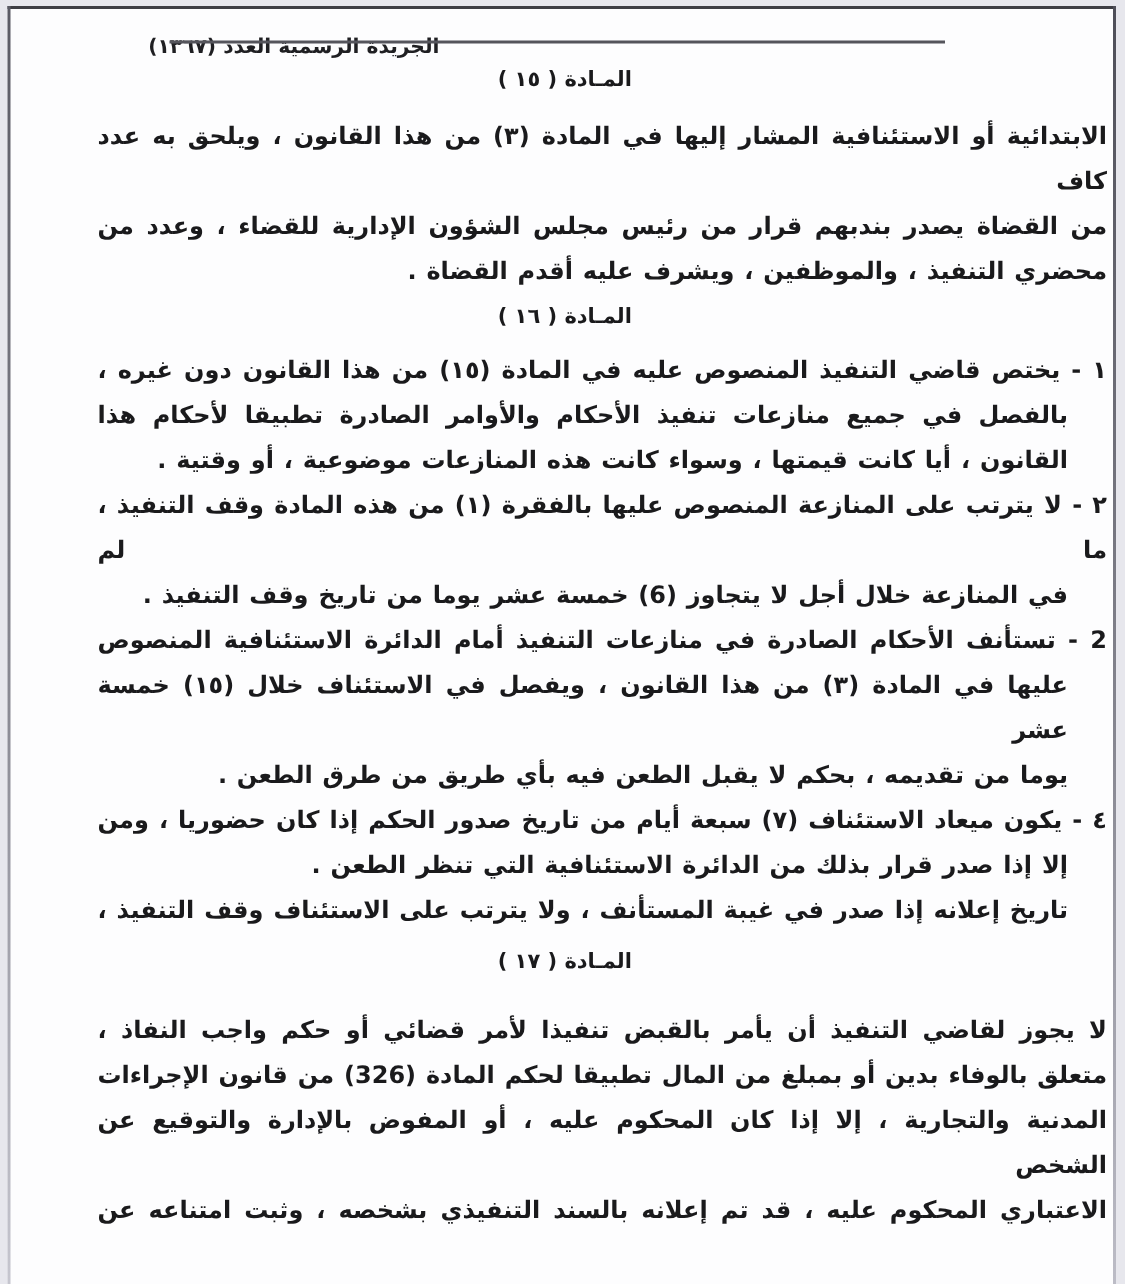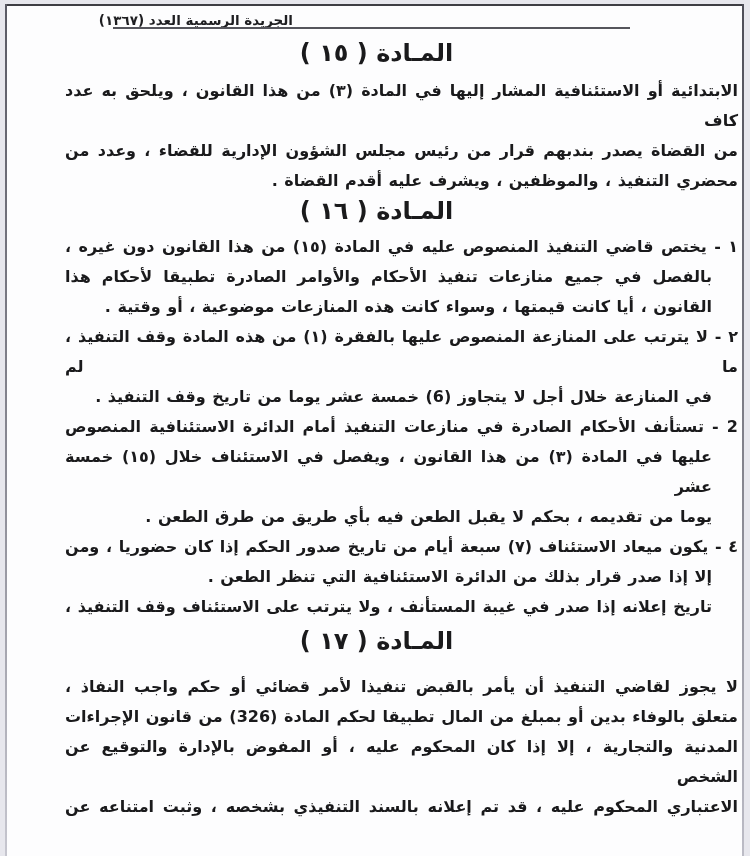--- a/index.html
+++ b/index.html
@@ -27,35 +27,35 @@
   .edge-strip-left{position:absolute;top:0;left:0;width:5px;height:856px;background:var(--edge);}
   .edge-strip-right{position:absolute;top:0;right:0;width:6px;height:856px;background:var(--edge);}
   .edge-line-top{position:absolute;top:4px;left:5px;width:737px;height:2px;background:#3e3e44;}
   .edge-line-left{position:absolute;top:4px;left:5px;width:2px;height:852px;
     background:linear-gradient(#5a5a64 0%,#8a8a94 55%,#c6c6cf 100%);}
   .edge-line-right{position:absolute;top:4px;left:742px;width:2px;height:852px;
     background:linear-gradient(#4e4e58 0%,#84848e 55%,#bcbcc6 100%);}
 
   
   .running-head{
-    position:absolute;top:12px;left:113px;width:180px;
+    position:absolute;top:23px;left:113px;width:180px;
     direction:rtl;text-align:left;
     font-weight:bold;font-size:13.5px;line-height:16px;color:#1f1f22;
     white-space:nowrap;
   }
   .head-rule{position:absolute;top:27px;left:113px;width:517px;height:2px;background:var(--rule);}
 
   
   .page-body{
     position:absolute;top:36px;left:65px;width:673px;
     direction:rtl;
     font-weight:bold;font-size:16px;color:var(--ink);
   }
   .article-heading{
-    font-size:24px;line-height:22px;font-weight:bold;
+    font-size:14px;line-height:22px;font-weight:bold;
     text-align:center;position:relative;right:25px;
     letter-spacing:.5px;
   }
   .h-a15{margin:6px 0 12px;}
   .h-a16{margin:4px 0 10px;}
   .h-a17{margin:8px 0 20px;}
   .para,.item{margin:0;}
   .line{
     line-height:30px;
     text-align:justify;

